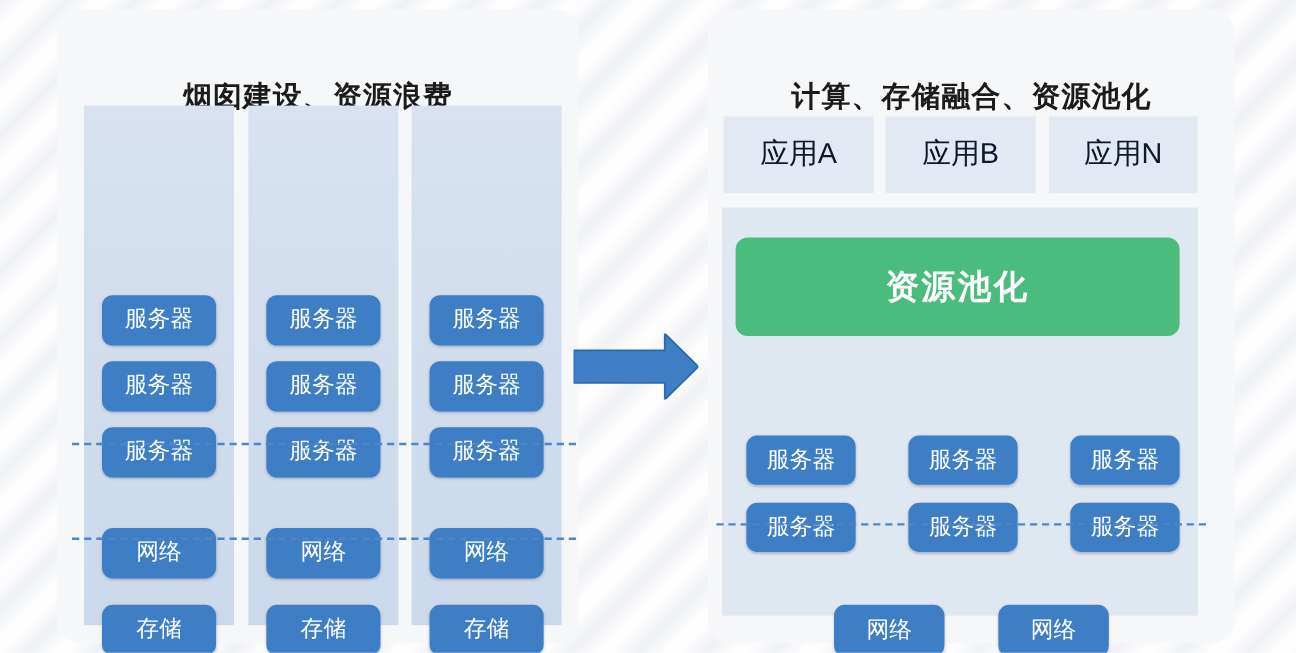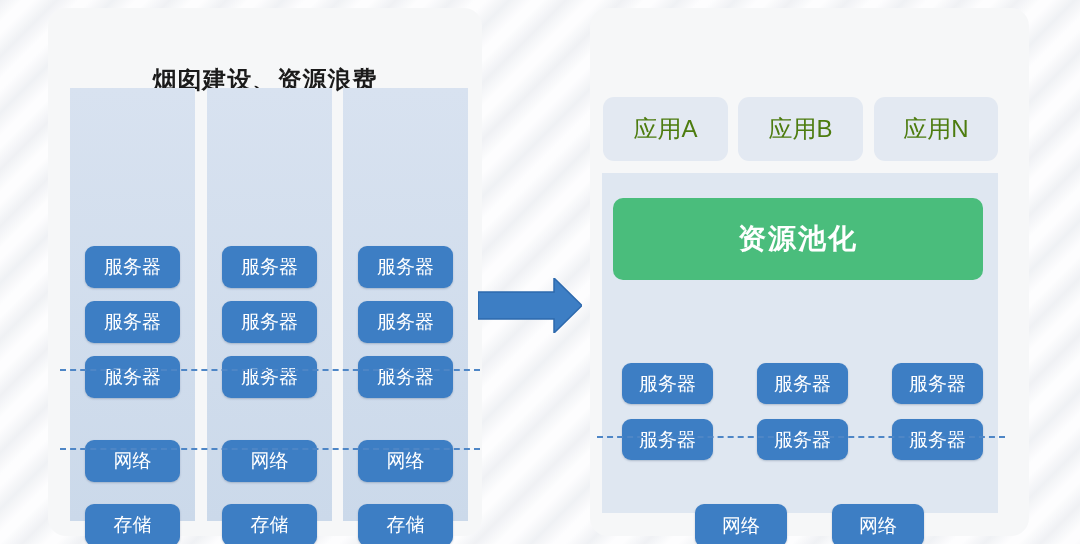--- a/index.html
+++ b/index.html
@@ -42,21 +42,21 @@
     box-shadow:0 1px 2px rgba(30,60,100,.25);
     white-space:nowrap;
     margin-top:46px;
   }
   .dash{
     position:absolute;height:0;border-top:2px dashed #4e86c6;
   }
   
   .app-box{
     position:absolute;top:89px;height:64px;background:#e3e9f2;
-    text-align:center;line-height:64px;font-size:24px;color:#4d7c0f;border-radius:11px;
+    text-align:center;line-height:64px;font-size:24px;color:#0f172a;
   }
   .pool-container{
     position:absolute;left:12px;top:165px;width:396px;height:340px;
     background:#dfe7f1;
   }
   .pool{
     position:absolute;left:11px;top:25px;width:370px;height:82px;
     background:#4abd7c;border-radius:10px;
     color:#fff;font-size:28px;font-weight:700;letter-spacing:2px;
     text-align:center;line-height:82px;
@@ -101,20 +101,21 @@
     <div class="dash" style="left:12px;top:440px;width:420px;"></div>
   </section>
 
   <div class="arrow-wrap">
     <svg width="104" height="55" viewBox="0 0 104 55">
       <polygon points="0,14 76,14 76,0 104,27.5 76,55 76,41 0,41" fill="#3d7ec4" stroke="#2d69ad" stroke-width="1.5"></polygon>
     </svg>
   </div>
 
   <section class="card right">
+    <div class="panel-title">计算、存储融合、资源池化</div>
 
     <div class="app-box" style="left:13px;width:125px;">应用A</div>
     <div class="app-box" style="left:284px;width:124px;">应用N</div>
     <div class="app-box" style="left:148px;width:125px;">应用B</div>
 
     <div class="pool-container">
       <div class="pool">资源池化</div>
 
       <div class="btn srv" style="left:20px;top:144px;">服务器</div>
       <div class="btn srv" style="left:155px;top:144px;">服务器</div>

